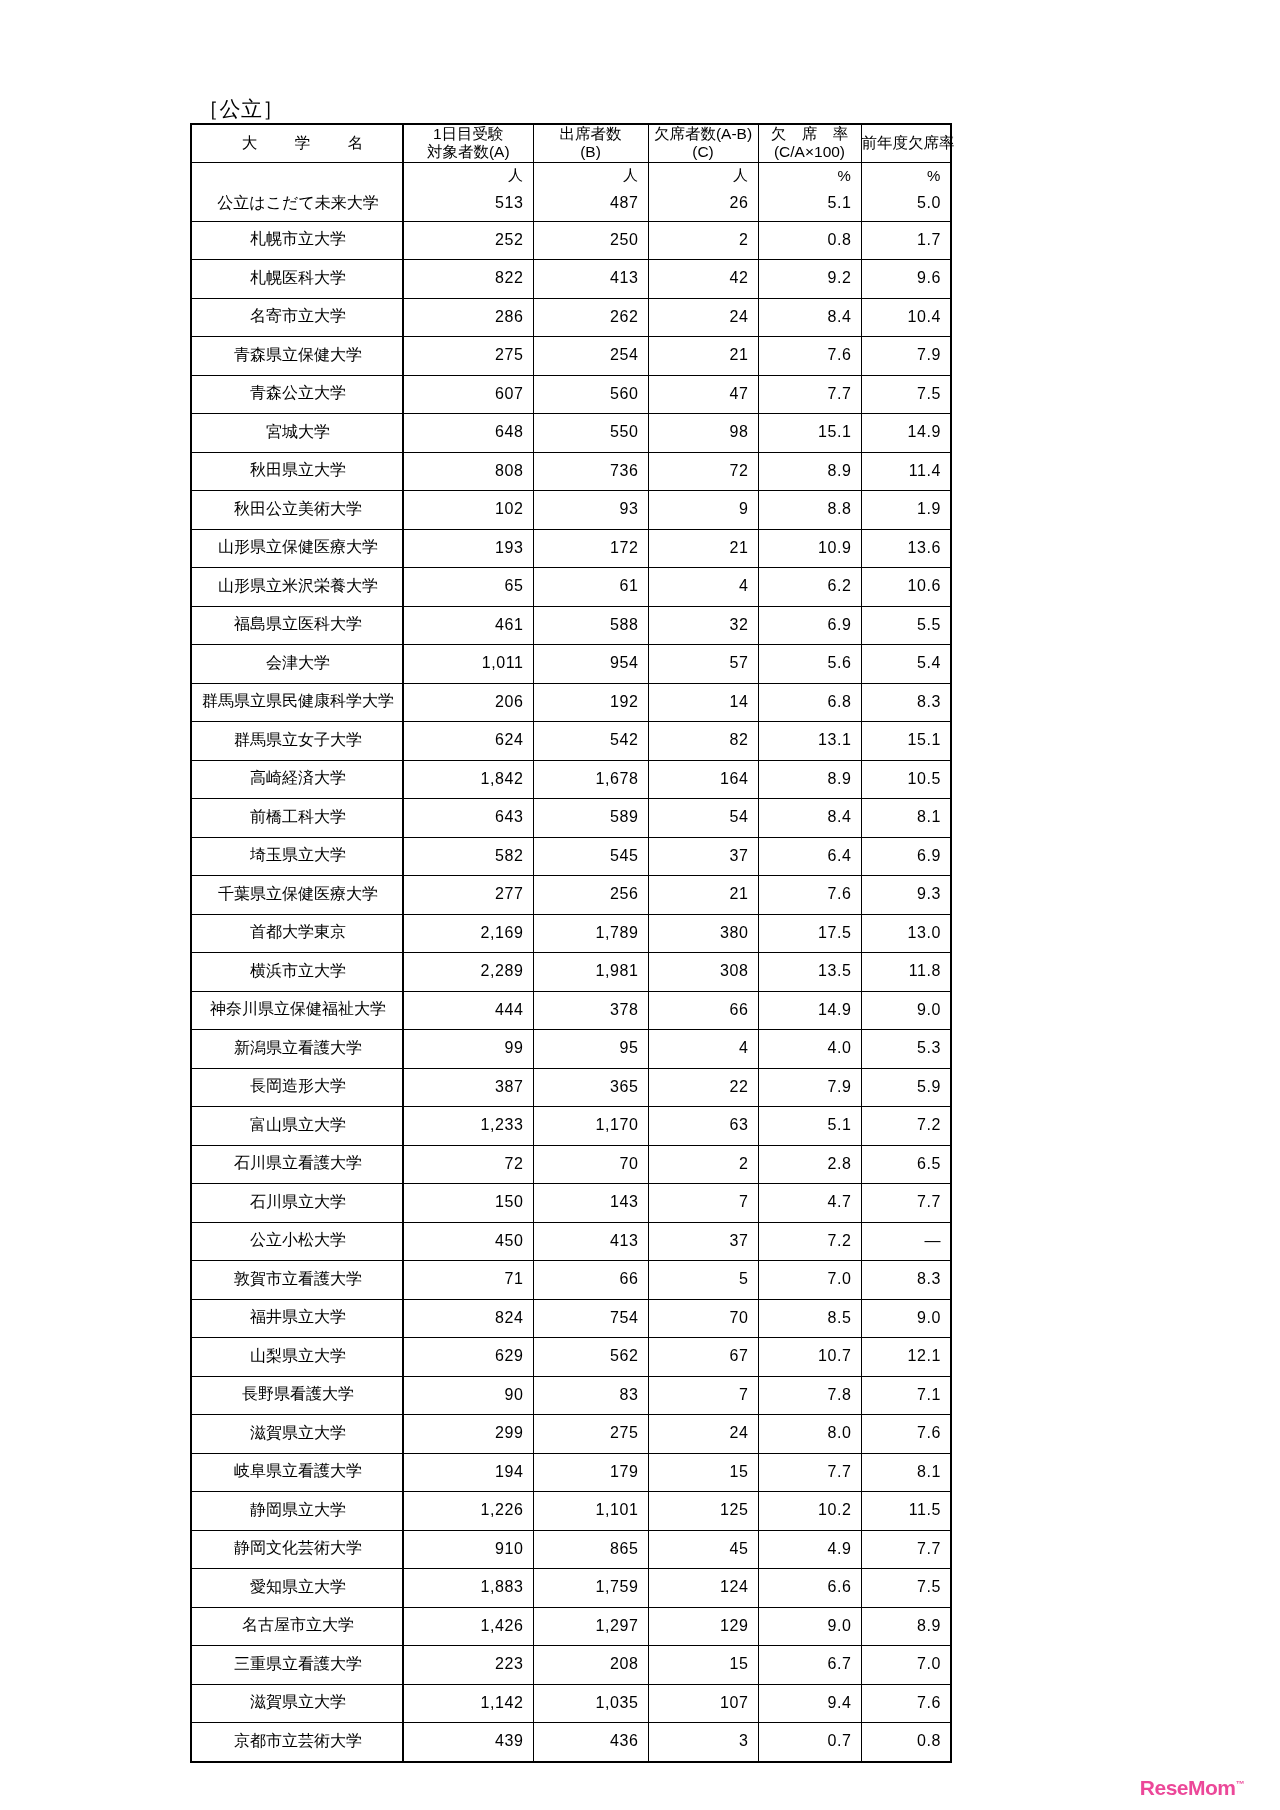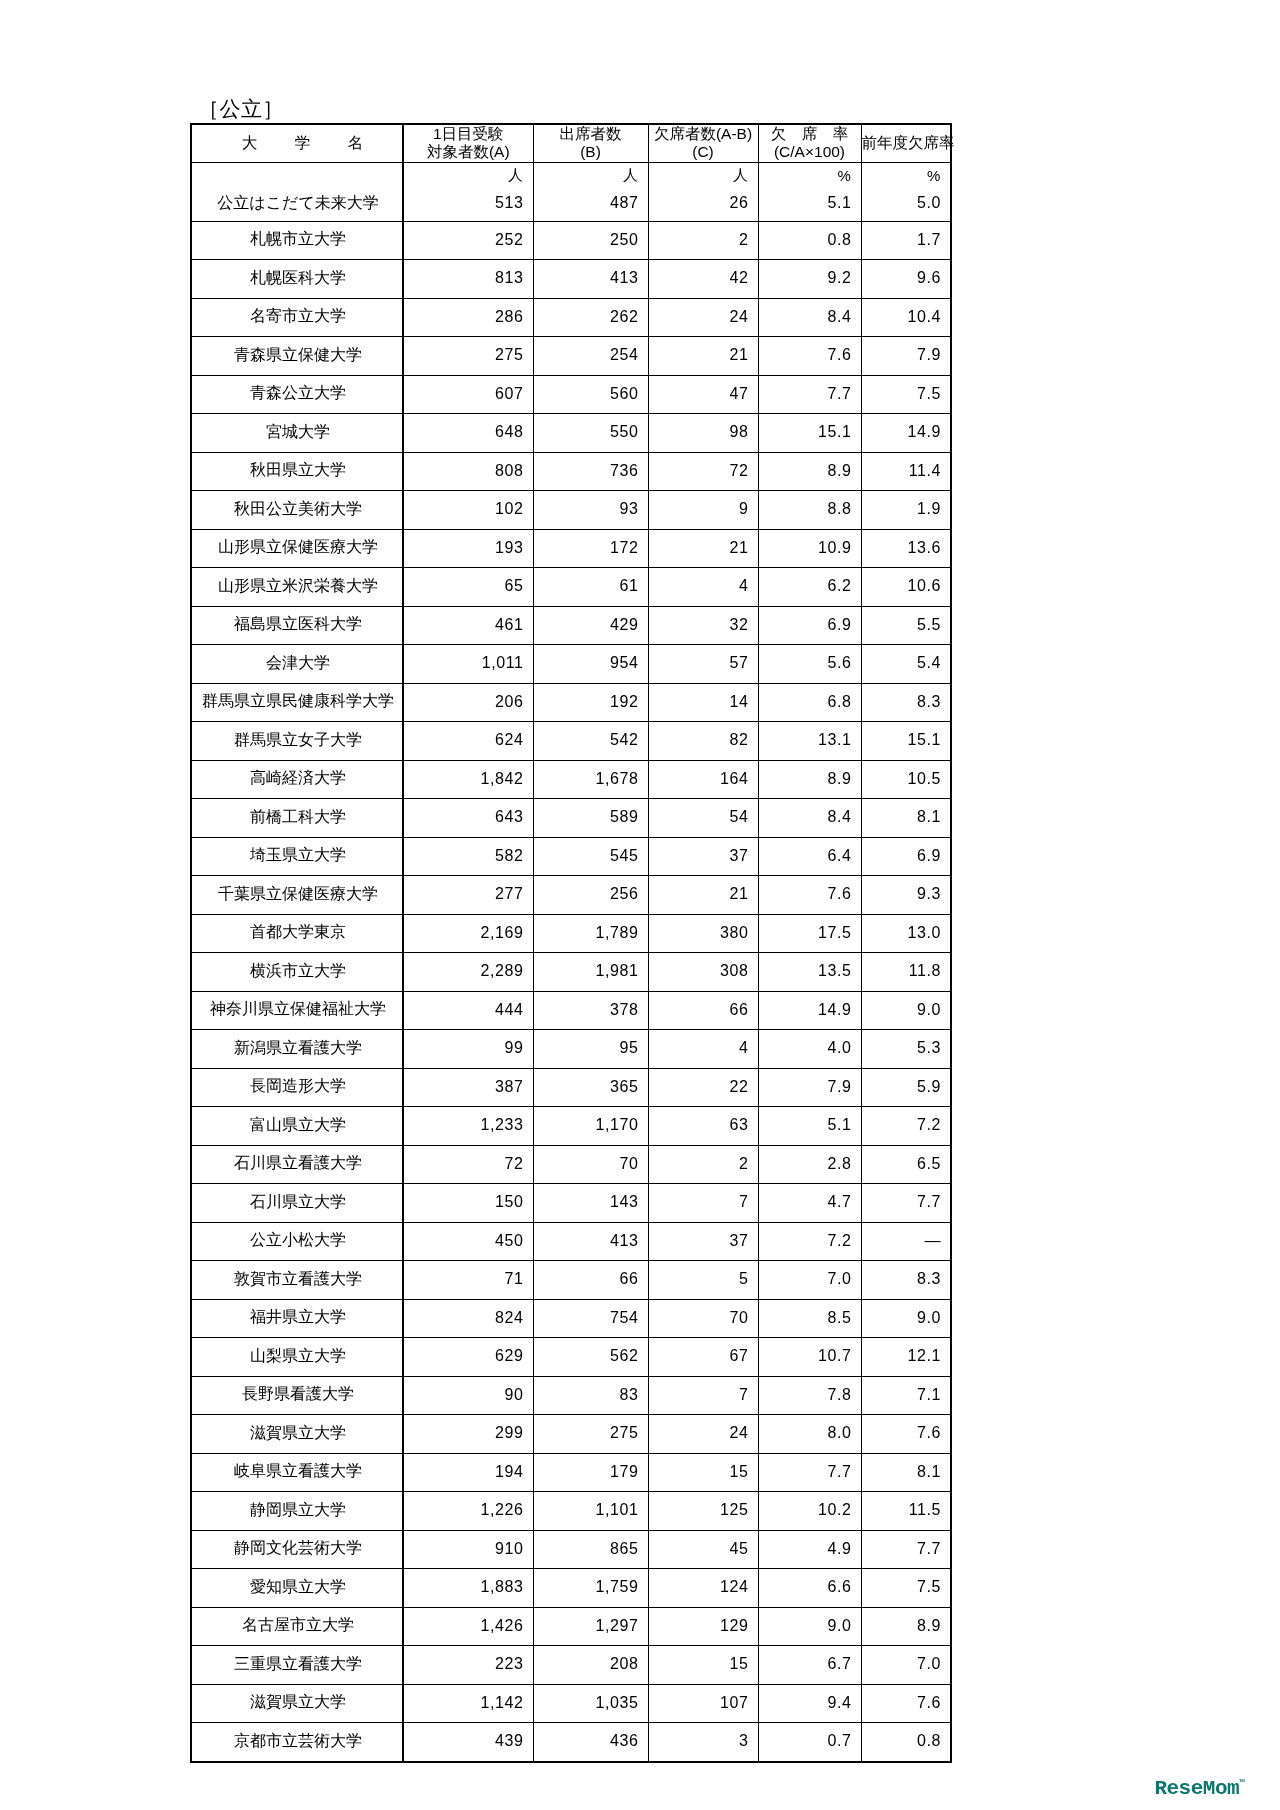--- a/index.html
+++ b/index.html
@@ -100,23 +100,23 @@
   tbody tr td {
     height: 30.5px;
   }
   .hdr-sub { display: block; }
   .watermark {
     position: absolute;
     right: 36px;
     bottom: 30px;
     font-size: 21px;
     font-weight: bold;
-    color: #0f766e;
+    color: #ec4899;
     letter-spacing: -0.5px;
-    font-family: Liberation Mono, monospace;
+    font-family: Liberation Sans, sans-serif;
     white-space: nowrap;
   }
   .watermark .tm { font-size: 9px; vertical-align: super; }
 </style>
 </head>
 <body>
 
 <div class="page">
 
   <div class="section-label">［公立］</div>
@@ -173,21 +173,21 @@
         <tr>
           <td class="cell-name">札幌市立大学</td>
           <td class="num">252</td>
           <td class="num">250</td>
           <td class="num">2</td>
           <td class="num">0.8</td>
           <td class="num">1.7</td>
         </tr>
         <tr>
           <td class="cell-name">札幌医科大学</td>
-          <td class="num">813</td>
+          <td class="num">822</td>
           <td class="num">413</td>
           <td class="num">42</td>
           <td class="num">9.2</td>
           <td class="num">9.6</td>
         </tr>
         <tr>
           <td class="cell-name">名寄市立大学</td>
           <td class="num">286</td>
           <td class="num">262</td>
           <td class="num">24</td>
@@ -246,21 +246,21 @@
           <td class="cell-name">山形県立米沢栄養大学</td>
           <td class="num">65</td>
           <td class="num">61</td>
           <td class="num">4</td>
           <td class="num">6.2</td>
           <td class="num">10.6</td>
         </tr>
         <tr>
           <td class="cell-name">福島県立医科大学</td>
           <td class="num">461</td>
-          <td class="num">429</td>
+          <td class="num">588</td>
           <td class="num">32</td>
           <td class="num">6.9</td>
           <td class="num">5.5</td>
         </tr>
         <tr>
           <td class="cell-name">会津大学</td>
           <td class="num">1,011</td>
           <td class="num">954</td>
           <td class="num">57</td>
           <td class="num">5.6</td>

